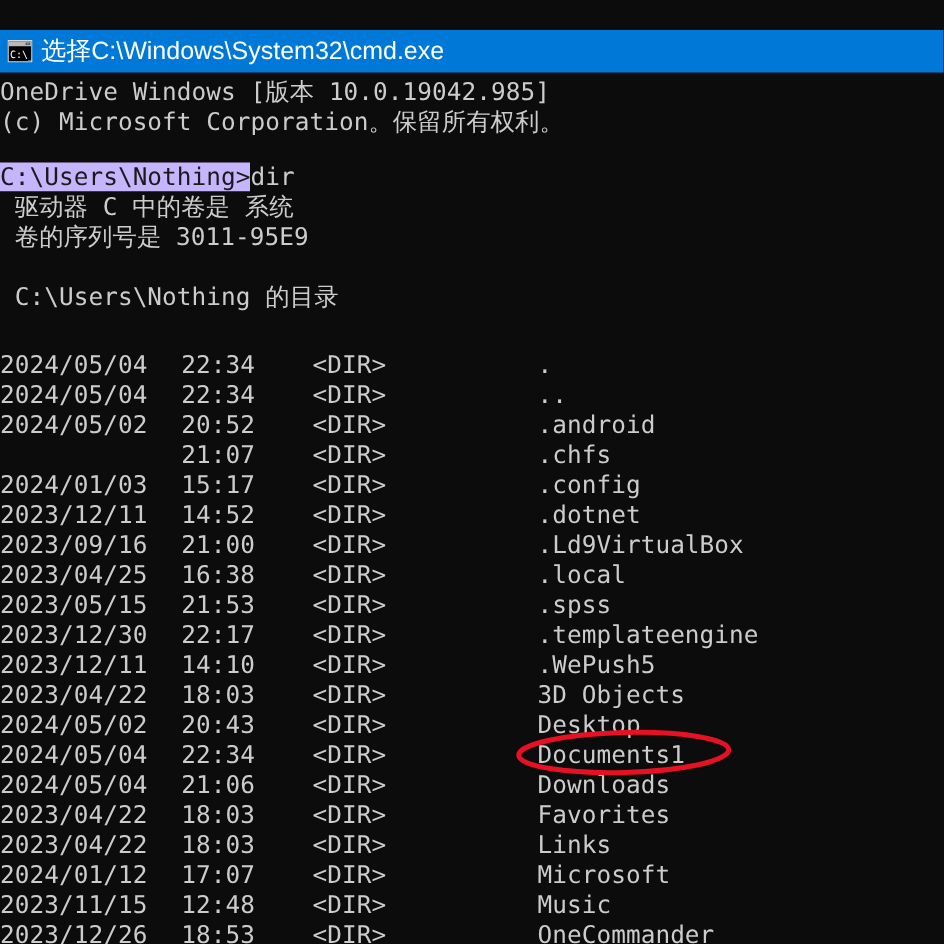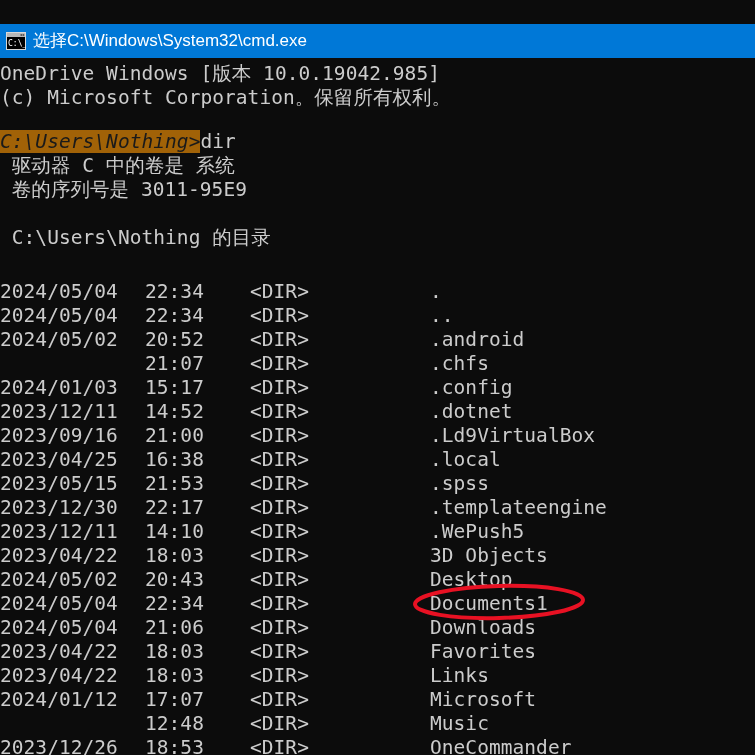--- a/index.html
+++ b/index.html
@@ -31,21 +31,21 @@
   #title-icon {
     width: 20px;
     height: 18px;
     flex: 0 0 auto;
     margin-right: 7px;
     position: relative;
   }
   #title-text {
     color: #ffffff;
     font-family: "Liberation Sans", "DejaVu Sans", sans-serif;
-    font-size: 17px;
+    font-size: 20px;
     line-height: 20px;
     white-space: nowrap;
     letter-spacing: 0px;
   }
 
   
   #console {
     position: absolute;
     left: 0;
     top: 34px;
@@ -103,21 +103,21 @@
       </svg>
     </span>
     <span id="title-text">选择C:\Windows\System32\cmd.exe</span>
   </div>
 
   <div id="console" style="color: rgb(204, 204, 204);">
 
     <div class="line" style="top:4px;">OneDrive Windows [版本 10.0.19042.985]</div>
     <div class="line" style="top:28px;">(c) Microsoft Corporation。保留所有权利。</div>
 
-    <div class="line" style="top:72px;"><span class="seg sel" style="background: #a16207; color: rgb(26, 26, 26); font-style: italic;">C:\Users\Nothing&gt;</span><span class="seg">dir</span></div>
+    <div class="line" style="top:72px;"><span class="seg sel" style="background: #c4b5fd; color: rgb(26, 26, 26);">C:\Users\Nothing&gt;</span><span class="seg">dir</span></div>
 
     <div class="line" style="top:96px;"> 驱动器 C 中的卷是 系统</div>
     <div class="line" style="top:120px;"> 卷的序列号是 3011-95E9</div>
 
     <div class="line" style="top:168px;"> C:\Users\Nothing 的目录</div>
 
     <div id="entry-rows">
         <div class="line row" style="top: 222px;"><span class="seg c-date">2024/05/04</span><span class="seg c-time">22:34</span><span class="seg c-dir">&lt;DIR&gt;</span><span class="seg c-name">.</span></div>
         <div class="line row" style="top: 246px;"><span class="seg c-date">2024/05/04</span><span class="seg c-time">22:34</span><span class="seg c-dir">&lt;DIR&gt;</span><span class="seg c-name">..</span></div>
         <div class="line row" style="top: 270px;"><span class="seg c-date">2024/05/02</span><span class="seg c-time">20:52</span><span class="seg c-dir">&lt;DIR&gt;</span><span class="seg c-name">.android</span></div>
@@ -129,21 +129,21 @@
         <div class="line row" style="top: 414px;"><span class="seg c-date">2023/05/15</span><span class="seg c-time">21:53</span><span class="seg c-dir">&lt;DIR&gt;</span><span class="seg c-name">.spss</span></div>
         <div class="line row" style="top: 438px; text-align: right;"><span class="seg c-date">2023/12/30</span><span class="seg c-time">22:17</span><span class="seg c-dir">&lt;DIR&gt;</span><span class="seg c-name">.templateengine</span></div>
         <div class="line row" style="top: 462px;"><span class="seg c-date">2023/12/11</span><span class="seg c-time">14:10</span><span class="seg c-dir">&lt;DIR&gt;</span><span class="seg c-name">.WePush5</span></div>
         <div class="line row" style="top: 486px;"><span class="seg c-date">2023/04/22</span><span class="seg c-time">18:03</span><span class="seg c-dir">&lt;DIR&gt;</span><span class="seg c-name">3D Objects</span></div>
         <div class="line row" style="top: 510px;"><span class="seg c-date">2024/05/02</span><span class="seg c-time">20:43</span><span class="seg c-dir">&lt;DIR&gt;</span><span class="seg c-name">Desktop</span></div>
         <div class="line row" style="top: 534px;"><span class="seg c-date">2024/05/04</span><span class="seg c-time">22:34</span><span class="seg c-dir">&lt;DIR&gt;</span><span class="seg c-name">Documents1</span></div>
         <div class="line row" style="top: 558px;"><span class="seg c-date">2024/05/04</span><span class="seg c-time">21:06</span><span class="seg c-dir">&lt;DIR&gt;</span><span class="seg c-name">Downloads</span></div>
         <div class="line row" style="top: 582px;"><span class="seg c-date">2023/04/22</span><span class="seg c-time">18:03</span><span class="seg c-dir">&lt;DIR&gt;</span><span class="seg c-name">Favorites</span></div>
         <div class="line row" style="top: 606px;"><span class="seg c-date">2023/04/22</span><span class="seg c-time">18:03</span><span class="seg c-dir">&lt;DIR&gt;</span><span class="seg c-name">Links</span></div>
         <div class="line row" style="top: 630px;"><span class="seg c-date">2024/01/12</span><span class="seg c-time">17:07</span><span class="seg c-dir">&lt;DIR&gt;</span><span class="seg c-name">Microsoft</span></div>
-        <div class="line row" style="top: 654px;"><span class="seg c-time">12:48</span><span class="seg c-dir">&lt;DIR&gt;</span><span class="seg c-name">Music</span></div>
+        <div class="line row" style="top: 654px;"><span class="seg c-date">2023/11/15</span><span class="seg c-time">12:48</span><span class="seg c-dir">&lt;DIR&gt;</span><span class="seg c-name">Music</span></div>
         <div class="line row" style="top: 678px;"><span class="seg c-date">2023/12/26</span><span class="seg c-time">18:53</span><span class="seg c-dir">&lt;DIR&gt;</span><span class="seg c-name">OneCommander</span></div>
         <div class="line row" style="top: 702px;"><span class="seg c-date">2024/05/04</span><span class="seg c-time">21:35</span><span class="seg c-dir">&lt;DIR&gt;</span><span class="seg c-name">OneDrive</span></div>
       </div>
 
   </div>
 
   <svg id="annotations" viewBox="0 0 755 755" xmlns="http://www.w3.org/2000/svg">
     <ellipse id="ann-ellipse" cx="499" cy="578" rx="84" ry="16" fill="none" stroke="#e81123" stroke-width="4" transform="rotate(-1.5 499 578)"></ellipse>
   </svg>
 

